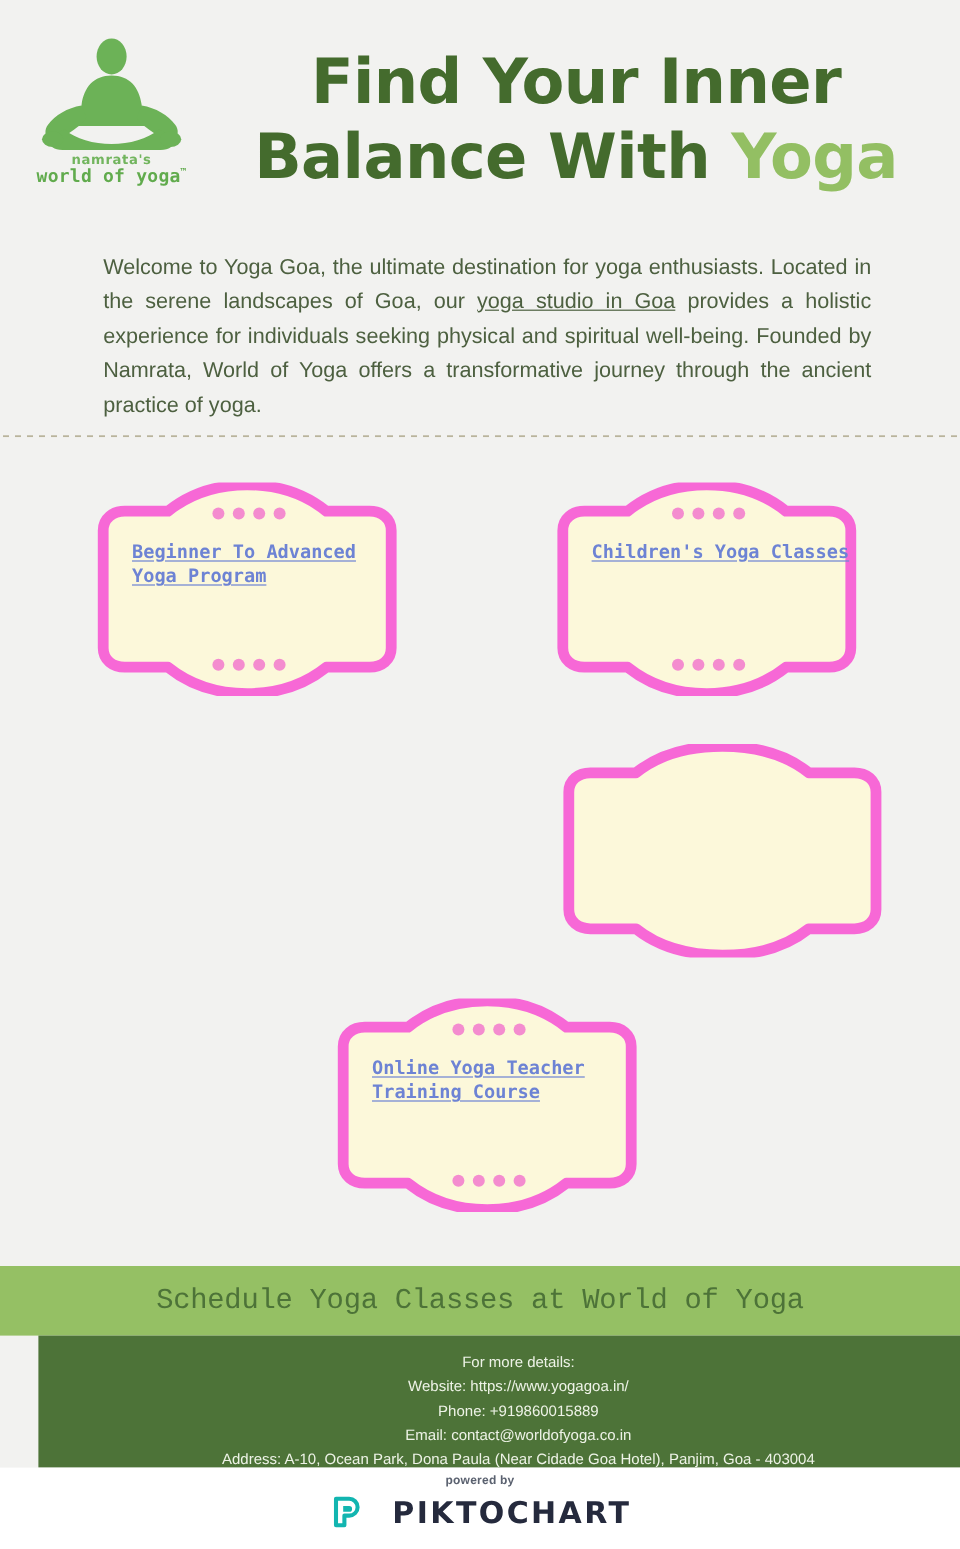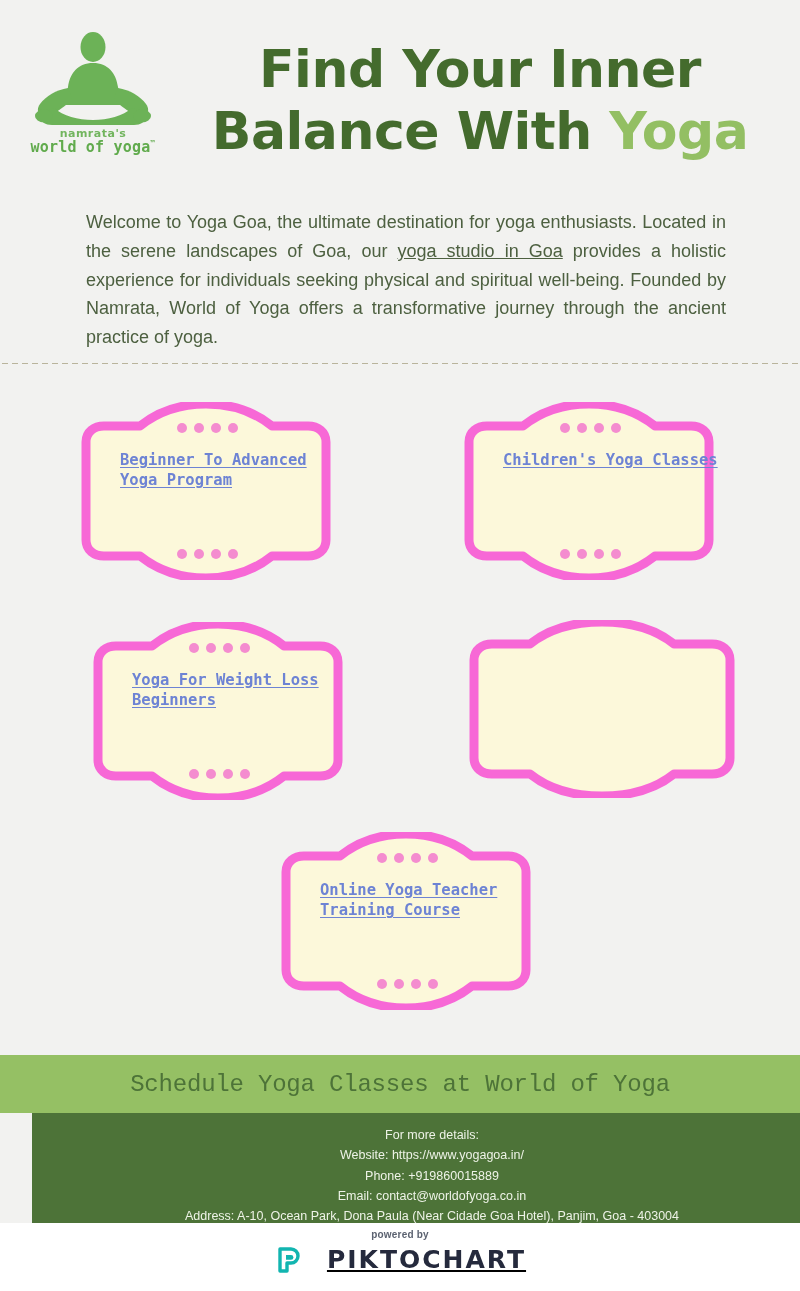--- a/index.html
+++ b/index.html
@@ -112,21 +112,21 @@
     position: absolute;
     width: 268px;
     height: 178px;
   }
   .badge.wide { width: 288px; }
 
   .badge svg { position: absolute; inset: 0; width: 100%; height: 100%; display:block; }
 
   .badge-label {
     position: absolute;
-    left: 48px;
+    left: 38px;
     top: 48px;
     width: 215px;
     font-family: "DejaVu Sans Mono", monospace;
     font-size: 15.5px;
     font-weight: 700;
     line-height: 1.32;
     color: #6d83d4;
     text-decoration: underline;
     text-underline-offset: 2px;
   }
@@ -190,25 +190,24 @@
   }
   .pikto-powered {
     font-family: "Liberation Sans", sans-serif;
     font-size: 10px;
     font-weight: 700;
     color: #5b6270;
     letter-spacing: .2px;
   }
   .pikto-lockup {
     display: flex;
-    align-items: flex-start;
+    align-items: center;
     justify-content: center;
     gap: 23px;
     margin-top: 5px;
-    text-decoration: underline;
   }
   .pikto-word {
     font-family: "DejaVu Sans", sans-serif;
     font-size: 25px;
     font-weight: 700;
     color: #252a3d;
     letter-spacing: 2.0px;
   }
 </style>
 </head>
@@ -283,38 +282,20 @@
         <g fill="#f48ccf">
           <circle cx="110" cy="152" r="5"></circle>
             <circle cx="127" cy="152" r="5"></circle>
             <circle cx="144" cy="152" r="5"></circle>
             <circle cx="161" cy="152" r="5"></circle>
         </g>
       </svg>
       <div class="badge-label">Children's Yoga Classes</div>
     </div>
 
-    <div class="badge" id="card-3">
-      <svg viewBox="0 0 268 178" preserveAspectRatio="none">
-        <path d="M14 40 C14 30 22 24 32 24 L68 24 C88 8 110 2 134 2 C158 2 180 8 200 24 L236 24 C246 24 254 30 254 40 L254 138 C254 148 246 154 236 154 L200 154 C180 170 158 176 134 176 C110 176 88 170 68 154 L32 154 C22 154 14 148 14 138 Z" fill="#fcf8da" stroke="#f768d6" stroke-width="9" stroke-linejoin="round"></path>
-        <g fill="#f48ccf">
-          <circle cx="110" cy="26" r="5"></circle>
-            <circle cx="127" cy="26" r="5"></circle>
-            <circle cx="144" cy="26" r="5"></circle>
-            <circle cx="161" cy="26" r="5"></circle>
-        </g>
-        <g fill="#f48ccf">
-          <circle cx="110" cy="152" r="5"></circle>
-            <circle cx="127" cy="152" r="5"></circle>
-            <circle cx="144" cy="152" r="5"></circle>
-            <circle cx="161" cy="152" r="5"></circle>
-        </g>
-      </svg>
-      <div class="badge-label">Yoga For Weight Loss Beginners</div>
-    </div>
 
 
     <div class="badge" id="card-5">
       <svg viewBox="0 0 268 178" preserveAspectRatio="none">
         <path d="M14 40 C14 30 22 24 32 24 L68 24 C88 8 110 2 134 2 C158 2 180 8 200 24 L236 24 C246 24 254 30 254 40 L254 138 C254 148 246 154 236 154 L200 154 C180 170 158 176 134 176 C110 176 88 170 68 154 L32 154 C22 154 14 148 14 138 Z" fill="#fcf8da" stroke="#f768d6" stroke-width="9" stroke-linejoin="round"></path>
         <g fill="#f48ccf">
           <circle cx="110" cy="26" r="5"></circle>
             <circle cx="127" cy="26" r="5"></circle>
             <circle cx="144" cy="26" r="5"></circle>
             <circle cx="161" cy="26" r="5"></circle>

